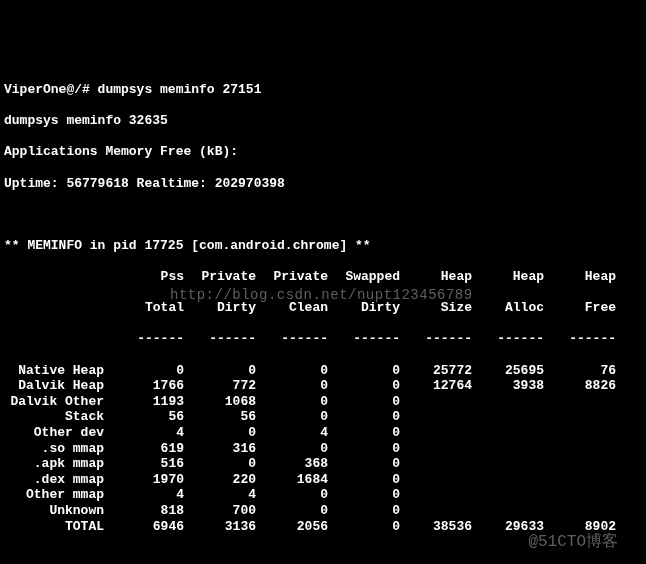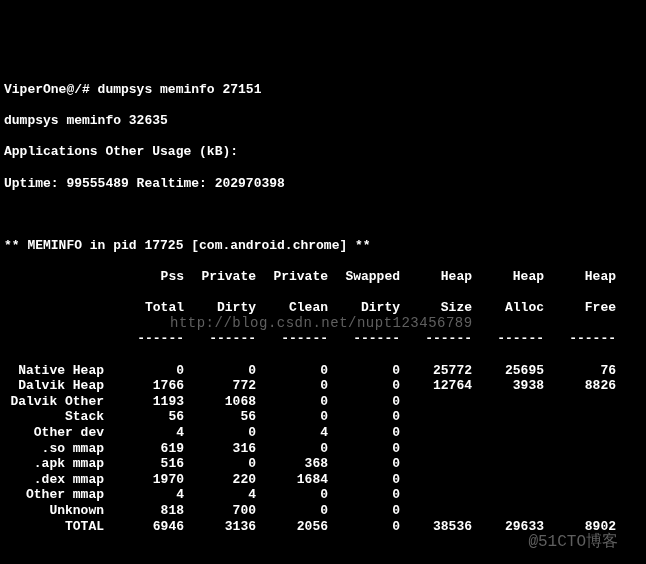--- a/index.html
+++ b/index.html
@@ -16,38 +16,37 @@
     position: relative;
     white-space: pre;
     line-height: 1.2;
   }
   .watermark {
     position: absolute;
     color: #888;
     font-weight: normal;
     opacity: 0.7;
     pointer-events: none;
-    margin-top: 28px;
   }
   .wm-center { top: 287px; left: 170px; font-size: 14px; letter-spacing: 0.5px; }
   .wm-br { bottom: 12px; right: 28px; font-size: 16px; }
   .row { display: flex; }
   .lbl-r { text-align: right; display: inline-block; }
   .val-r { text-align: right; display: inline-block; }
 </style>
 </head>
 <body>
 
 
 
 <div>
 <div>ViperOne@/# dumpsys meminfo 27151</div>
 <div>dumpsys meminfo 32635</div>
-<div>Applications Other Usage (kB):</div>
-<div>Uptime: 99555489 Realtime: 202970398</div>
+<div>Applications Memory Free (kB):</div>
+<div>Uptime: 56779618 Realtime: 202970398</div>
 <div>&nbsp;</div>
 <div>** MEMINFO in pid 17725 [com.android.chrome] **</div>
 <div class="row"><span class="lbl-r" style="width:100px"></span><span class="val-r" style="width:80px">Pss</span><span class="val-r" style="width:72px">Private</span><span class="val-r" style="width:72px">Private</span><span class="val-r" style="width:72px">Swapped</span><span class="val-r" style="width:72px">Heap</span><span class="val-r" style="width:72px">Heap</span><span class="val-r" style="width:72px">Heap</span></div>
 <div class="row"><span class="lbl-r" style="width:100px"></span><span class="val-r" style="width:80px">Total</span><span class="val-r" style="width:72px">Dirty</span><span class="val-r" style="width:72px">Clean</span><span class="val-r" style="width:72px">Dirty</span><span class="val-r" style="width:72px">Size</span><span class="val-r" style="width:72px">Alloc</span><span class="val-r" style="width:72px">Free</span></div>
 <div class="row"><span class="lbl-r" style="width:100px"></span><span class="val-r" style="width:80px">------</span><span class="val-r" style="width:72px">------</span><span class="val-r" style="width:72px">------</span><span class="val-r" style="width:72px">------</span><span class="val-r" style="width:72px">------</span><span class="val-r" style="width:72px">------</span><span class="val-r" style="width:72px">------</span></div>
 <div id="memrows"><div class="row"><span class="lbl-r" style="width:100px">Native Heap</span><span class="val-r" style="width:80px">0</span><span class="val-r" style="width:72px">0</span><span class="val-r" style="width:72px">0</span><span class="val-r" style="width:72px">0</span><span class="val-r" style="width:72px">25772</span><span class="val-r" style="width:72px">25695</span><span class="val-r" style="width:72px">76</span></div><div class="row"><span class="lbl-r" style="width:100px">Dalvik Heap</span><span class="val-r" style="width:80px">1766</span><span class="val-r" style="width:72px">772</span><span class="val-r" style="width:72px">0</span><span class="val-r" style="width:72px">0</span><span class="val-r" style="width:72px">12764</span><span class="val-r" style="width:72px">3938</span><span class="val-r" style="width:72px">8826</span></div><div class="row"><span class="lbl-r" style="width:100px">Dalvik Other</span><span class="val-r" style="width:80px">1193</span><span class="val-r" style="width:72px">1068</span><span class="val-r" style="width:72px">0</span><span class="val-r" style="width:72px">0</span></div><div class="row"><span class="lbl-r" style="width:100px">Stack</span><span class="val-r" style="width:80px">56</span><span class="val-r" style="width:72px">56</span><span class="val-r" style="width:72px">0</span><span class="val-r" style="width:72px">0</span></div><div class="row"><span class="lbl-r" style="width:100px">Other dev</span><span class="val-r" style="width:80px">4</span><span class="val-r" style="width:72px">0</span><span class="val-r" style="width:72px">4</span><span class="val-r" style="width:72px">0</span></div><div class="row"><span class="lbl-r" style="width:100px">.so mmap</span><span class="val-r" style="width:80px">619</span><span class="val-r" style="width:72px">316</span><span class="val-r" style="width:72px">0</span><span class="val-r" style="width:72px">0</span></div><div class="row"><span class="lbl-r" style="width:100px">.apk mmap</span><span class="val-r" style="width:80px">516</span><span class="val-r" style="width:72px">0</span><span class="val-r" style="width:72px">368</span><span class="val-r" style="width:72px">0</span></div><div class="row"><span class="lbl-r" style="width:100px">.dex mmap</span><span class="val-r" style="width:80px">1970</span><span class="val-r" style="width:72px">220</span><span class="val-r" style="width:72px">1684</span><span class="val-r" style="width:72px">0</span></div><div class="row"><span class="lbl-r" style="width:100px">Other mmap</span><span class="val-r" style="width:80px">4</span><span class="val-r" style="width:72px">4</span><span class="val-r" style="width:72px">0</span><span class="val-r" style="width:72px">0</span></div><div class="row"><span class="lbl-r" style="width:100px">Unknown</span><span class="val-r" style="width:80px">818</span><span class="val-r" style="width:72px">700</span><span class="val-r" style="width:72px">0</span><span class="val-r" style="width:72px">0</span></div><div class="row"><span class="lbl-r" style="width:100px">TOTAL</span><span class="val-r" style="width:80px">6946</span><span class="val-r" style="width:72px">3136</span><span class="val-r" style="width:72px">2056</span><span class="val-r" style="width:72px">0</span><span class="val-r" style="width:72px">38536</span><span class="val-r" style="width:72px">29633</span><span class="val-r" style="width:72px">8902</span></div></div>
 <div>&nbsp;</div>
 
 
 

